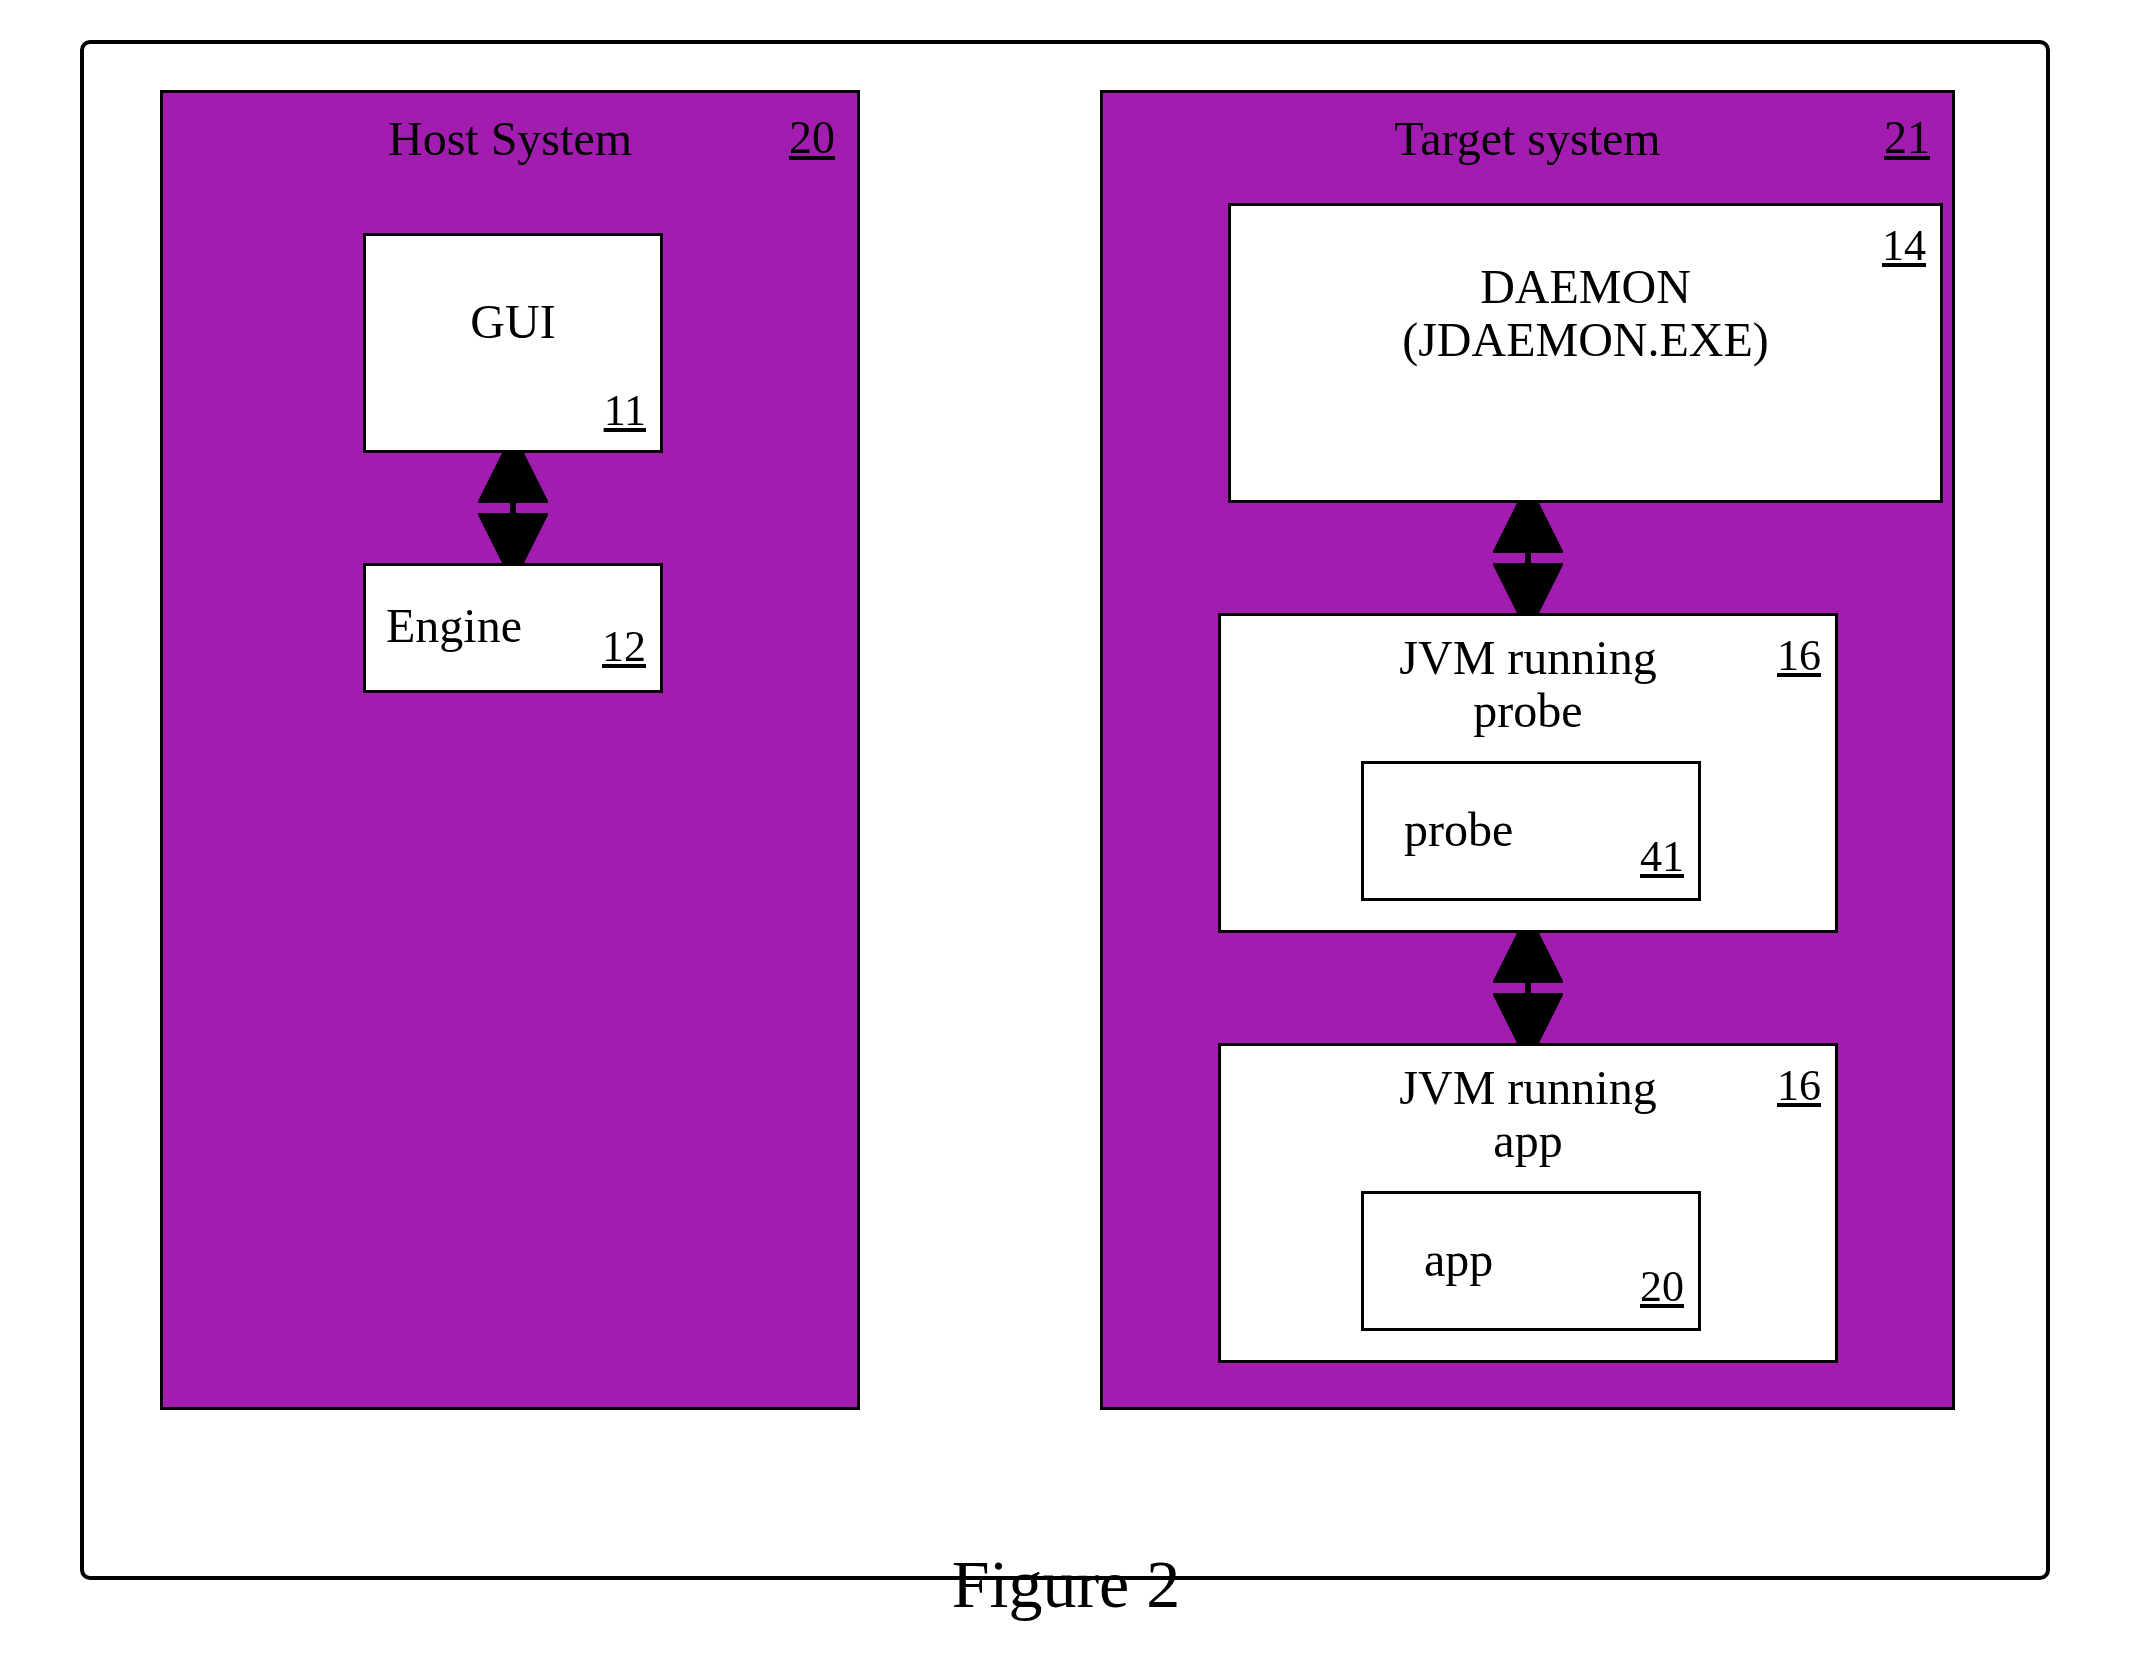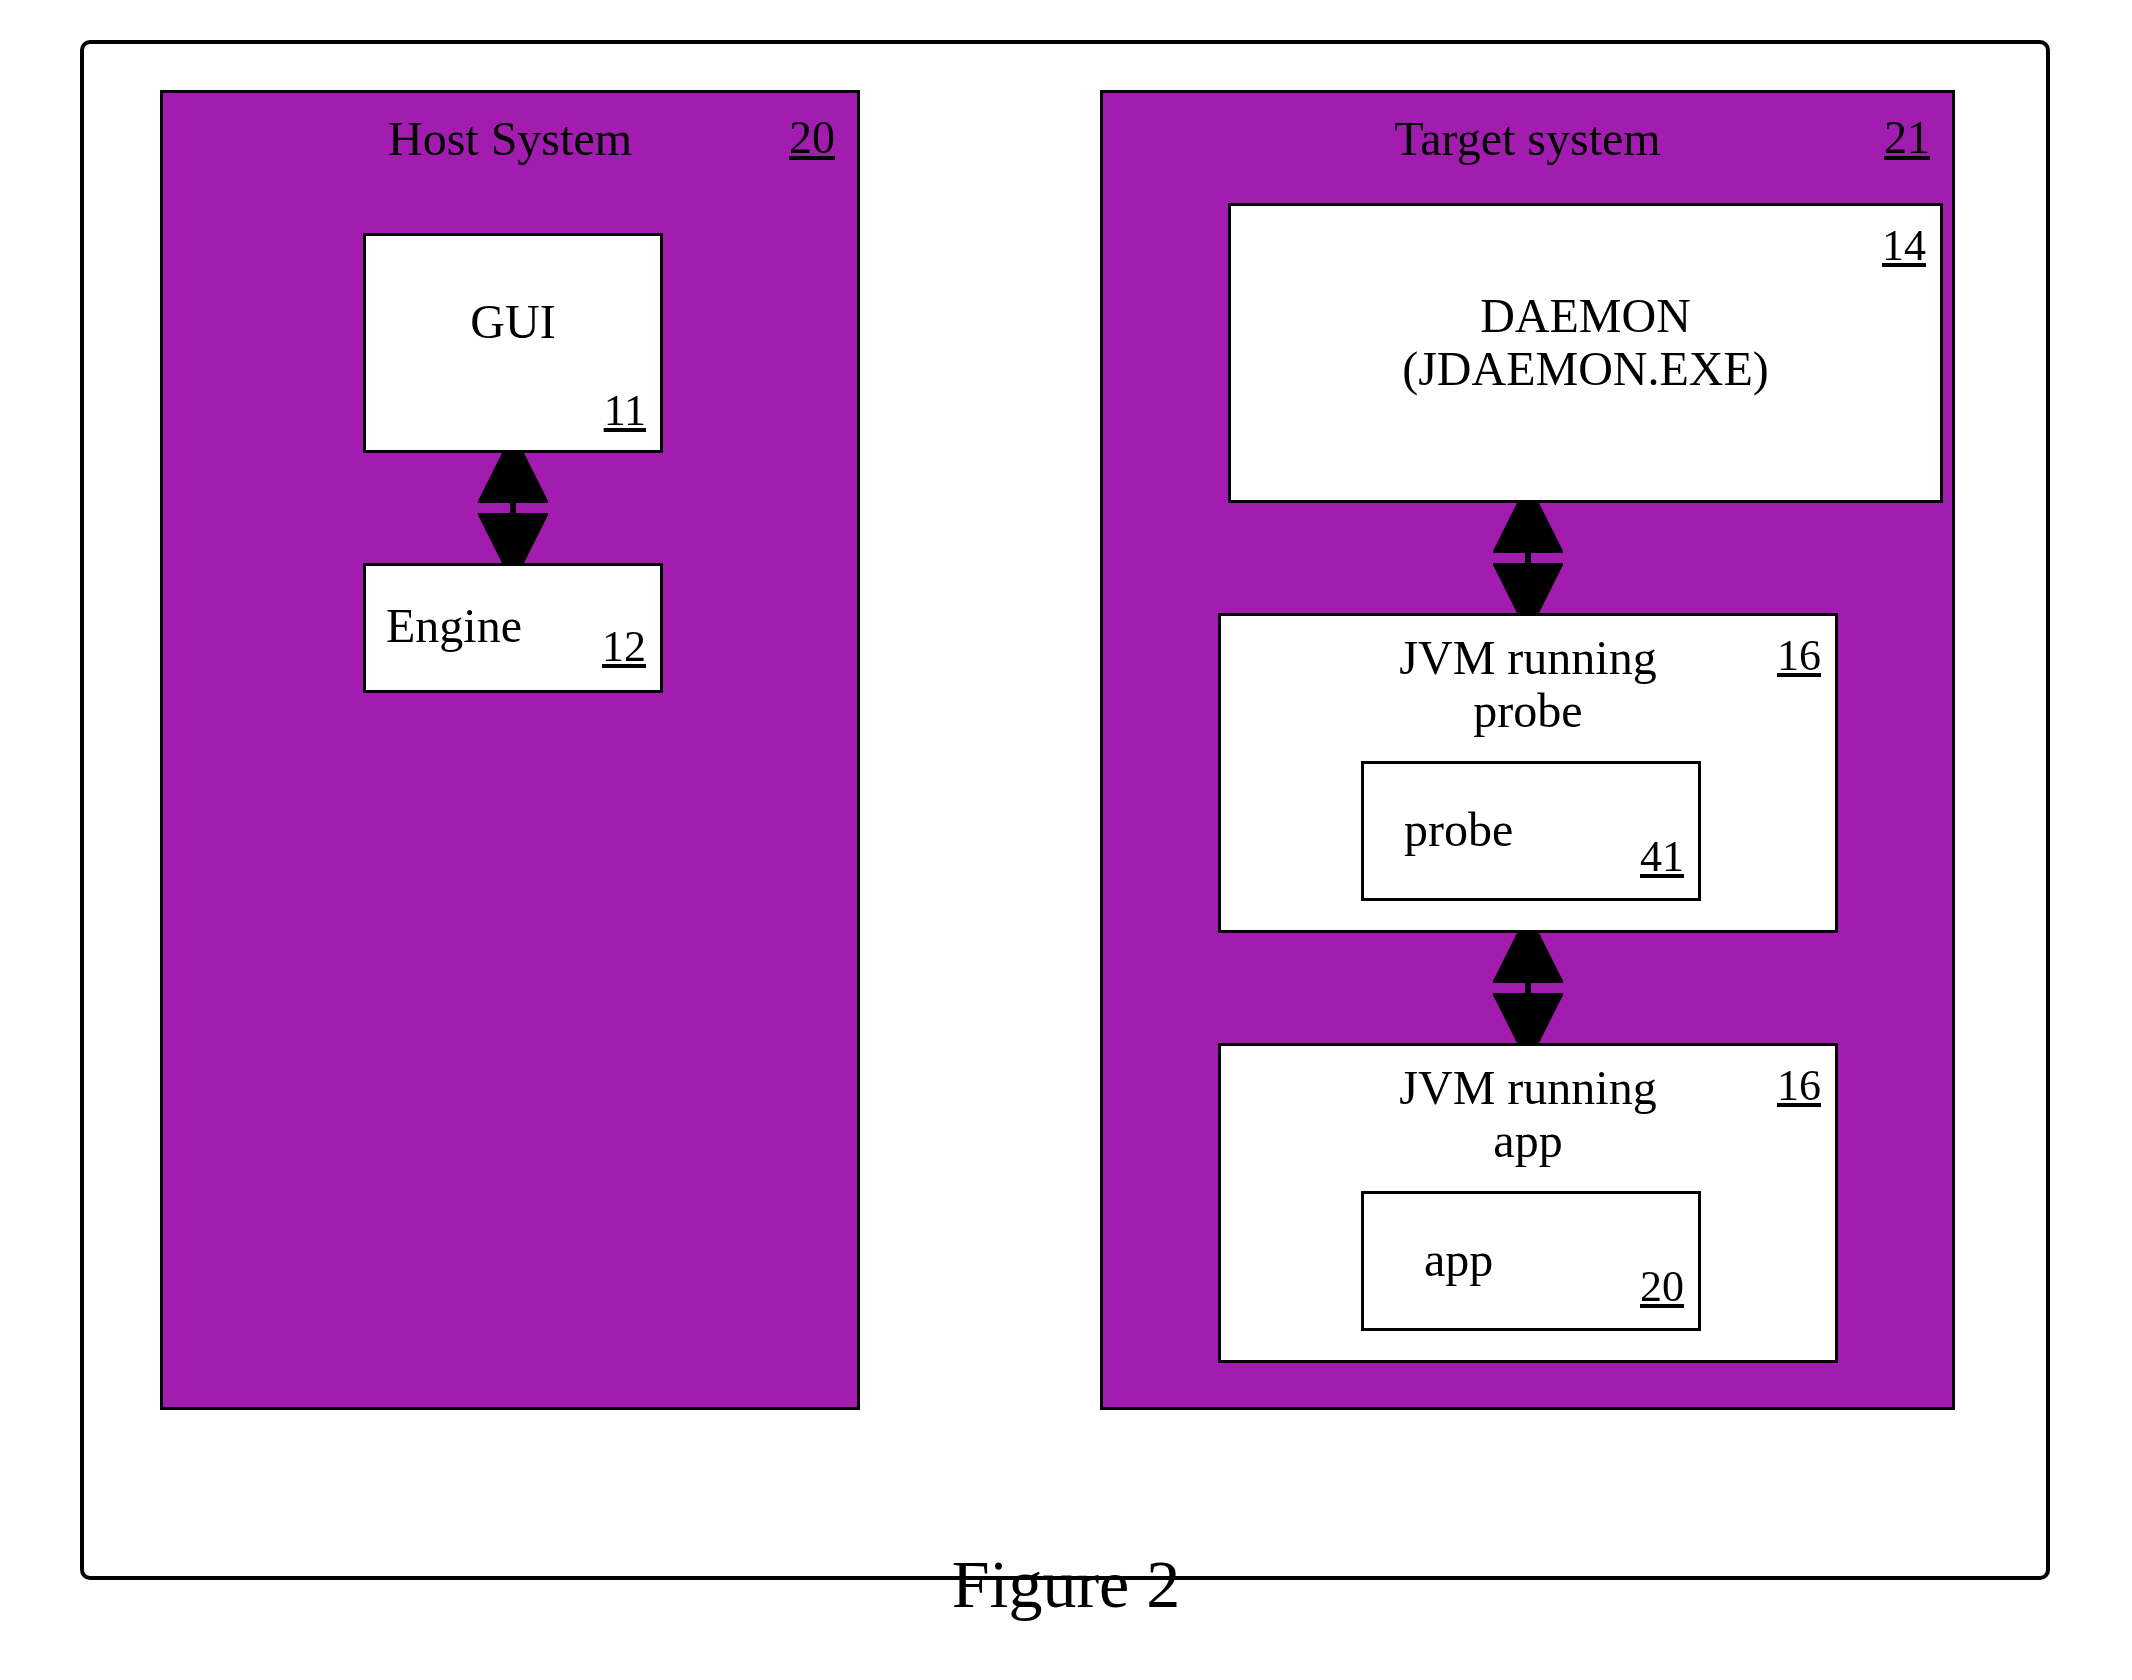--- a/index.html
+++ b/index.html
@@ -121,21 +121,21 @@
 </div>
 
 <div class="system-box target-system">
   <div class="sys-header">
     <span>Target system</span>
     <span class="ref-num" style="right:22px; top:18px;">21</span>
   </div>
 
   <div class="inner-box" style="left:125px; top:110px; width:715px; height:300px;">
     <span class="ref-inner" style="top:14px;">14</span>
-    <div class="inner-label" style="padding-top:84px;">
+    <div class="inner-label" style="padding-top:55px;">
       <span>DAEMON</span><br>
       <span>(JDAEMON.EXE)</span>
     </div>
   </div>
 
   <div class="arrow-wrap" style="left:390px; top:410px;">
     <svg width="70" height="110" viewBox="0 0 70 110">
       <line x1="35" y1="14" x2="35" y2="96" stroke="#000" stroke-width="6" marker-start="url(#ahD1)" marker-end="url(#ahU1)"></line>
     </svg>
   </div>

